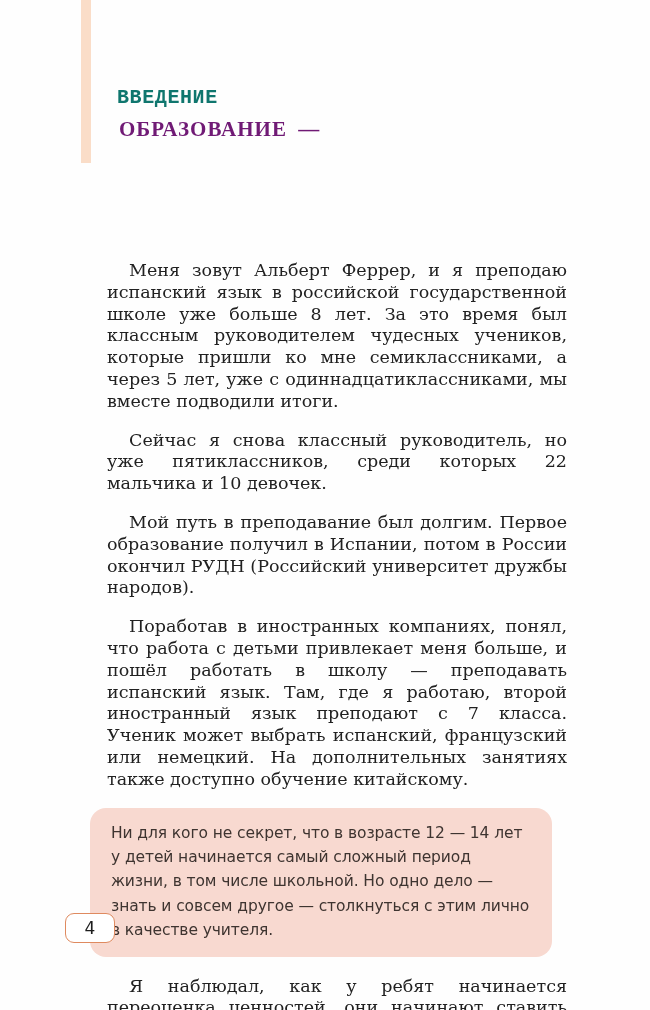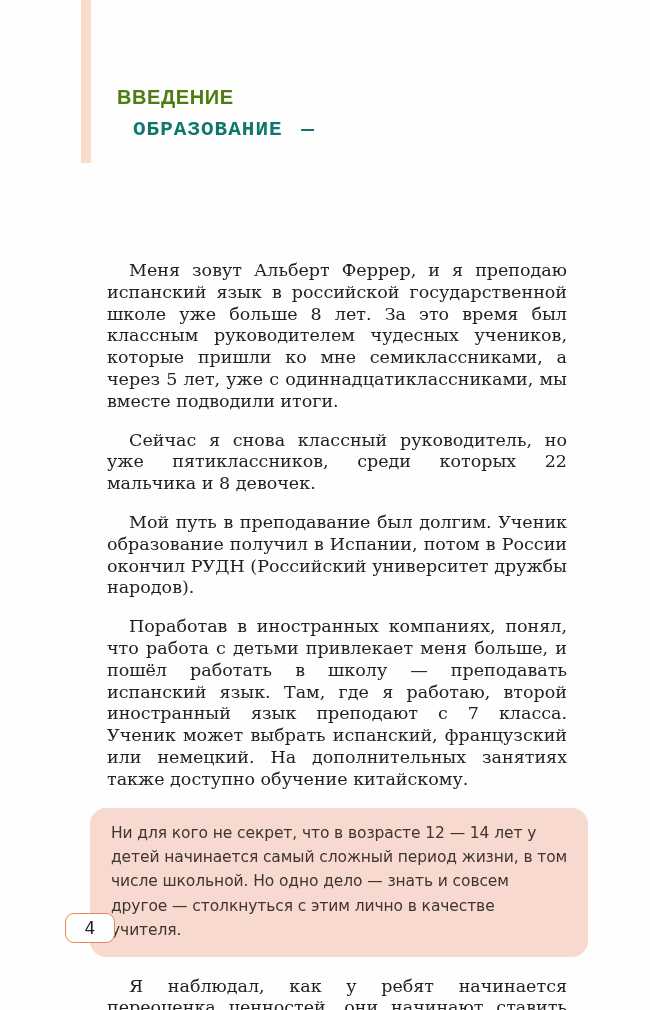--- a/index.html
+++ b/index.html
@@ -23,38 +23,38 @@
     width: 10px;
     height: 163px;
     background: #FADDC8;
   }
 
   
   .kicker {
     position: absolute;
     left: 117px;
     top: 86px;
-    font-family: Liberation Sans, sans-serif;
+    font-family: Liberation Mono, monospace;
     font-weight: bold;
     font-size: 20px;
     letter-spacing: 0.6px;
-    color: #4d7c0f;
+    color: #0f766e;
     white-space: nowrap;
   }
   .chapter-title {
     position: absolute;
-    left: 133px;
+    left: 119px;
     top: 116px;
-    font-family: Liberation Mono, monospace;
+    font-family: Liberation Serif, serif;
     font-weight: bold;
     font-size: 21px;
     line-height: 27px;
     letter-spacing: 1px;
     word-spacing: 5px;
-    color: #0f766e;
+    color: #701a75;
     white-space: nowrap;
   }
 
   
   .text-col {
     position: absolute;
     left: 90px;
     top: 243px;
     width: 494px;
   }
@@ -65,21 +65,21 @@
     line-height: 21.8px;
     color: #212121;
     text-align: justify;
     text-indent: 22px;
   }
 
   
   .callout {
     margin: 14px 0 19px 0;
     box-sizing: border-box;
-    width: 498px;
+    width: 462px;
     background: #F8D9D0;
     border-radius: 16px;
     padding: 13px 20px 14px 21px;
     font-family: "DejaVu Sans", "Liberation Sans", sans-serif;
     font-size: 15.5px;
     line-height: 24.4px;
     letter-spacing: -0.1px;
     color: #3E3430;
     text-align: left;
   }
@@ -111,22 +111,22 @@
 <div class="accent-bar"></div>
 
 <div class="kicker">ВВЕДЕНИЕ</div>
 
 <div class="chapter-title">
   <div>ОБРАЗОВАНИЕ —</div>
 </div>
 
 <div class="text-col">
   <p class="para">Меня зовут Альберт Феррер, и я преподаю испанский язык в российской государственной школе уже больше 8 лет. За это время был классным руководителем чудесных учеников, которые пришли ко мне семиклассниками, а через 5 лет, уже с одиннадцатиклассниками, мы вместе подводили итоги.</p>
-  <p class="para">Сейчас я снова классный руководитель, но уже пятиклассников, среди которых 22 мальчика и 8 девочек.</p>
-  <p class="para">Мой путь в преподавание был долгим. Ученик образование получил в Испании, потом в России окончил РУДН (Российский университет дружбы народов).</p>
+  <p class="para">Сейчас я снова классный руководитель, но уже пятиклассников, среди которых 22 мальчика и 10 девочек.</p>
+  <p class="para">Мой путь в преподавание был долгим. Первое образование получил в Испании, потом в России окончил РУДН (Российский университет дружбы народов).</p>
   <p class="para">Поработав в иностранных компаниях, понял, что работа с детьми привлекает меня больше, и пошёл работать в школу — преподавать испанский язык. Там, где я работаю, второй иностранный язык преподают с 7 класса. Ученик может выбрать испанский, французский или немецкий. На дополнительных занятиях также доступно обучение китайскому.</p>
 
   <div class="callout">Ни для кого не секрет, что в возрасте 12 — 14 лет у детей начинается самый сложный период жизни, в том числе школьной. Но одно дело — знать и совсем другое — столкнуться с этим лично в качестве учителя.</div>
 
   <p class="para">Я наблюдал, как у ребят начинается переоценка ценностей, они начинают ставить под сомнение всё, что видят и слышат вокруг, часто снижается интерес к учёбе, потому что адаптация к средней школе уже прошла, ОГЭ и ЕГЭ ещё не скоро — и создаётся иллю-</p>
 </div>
 
 <div class="pagenum-box">
   <span>4</span>
 </div>

